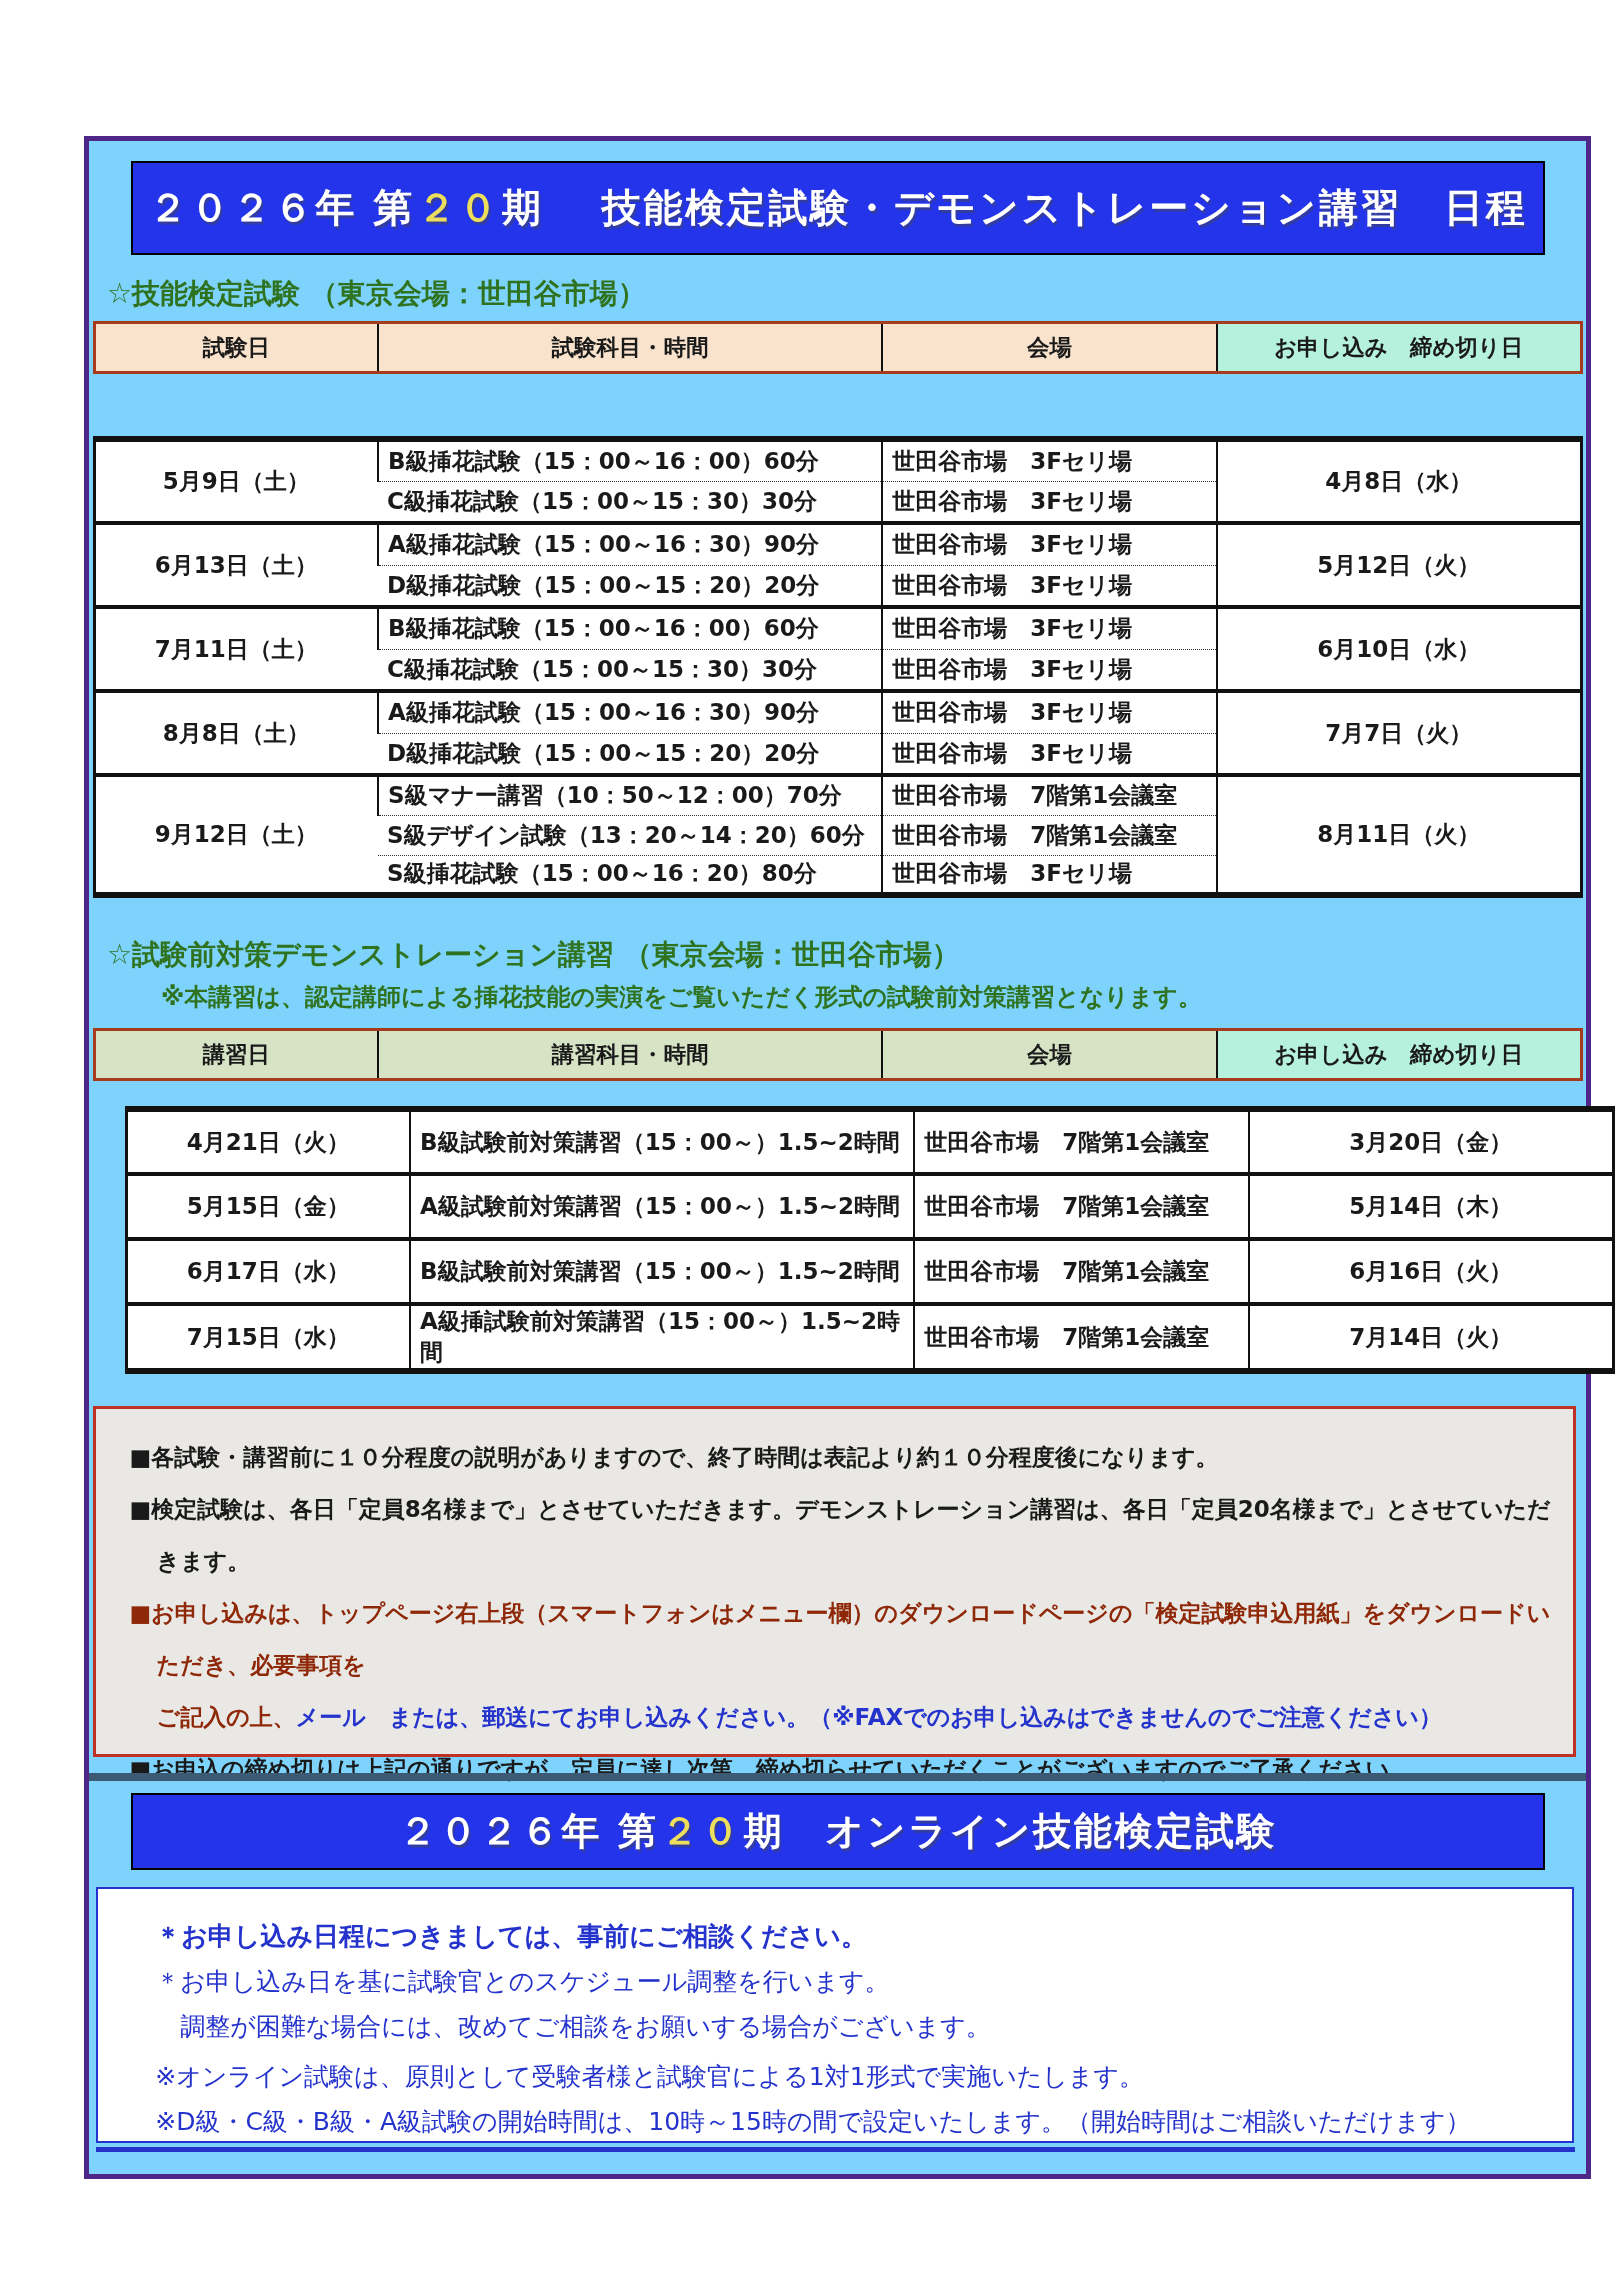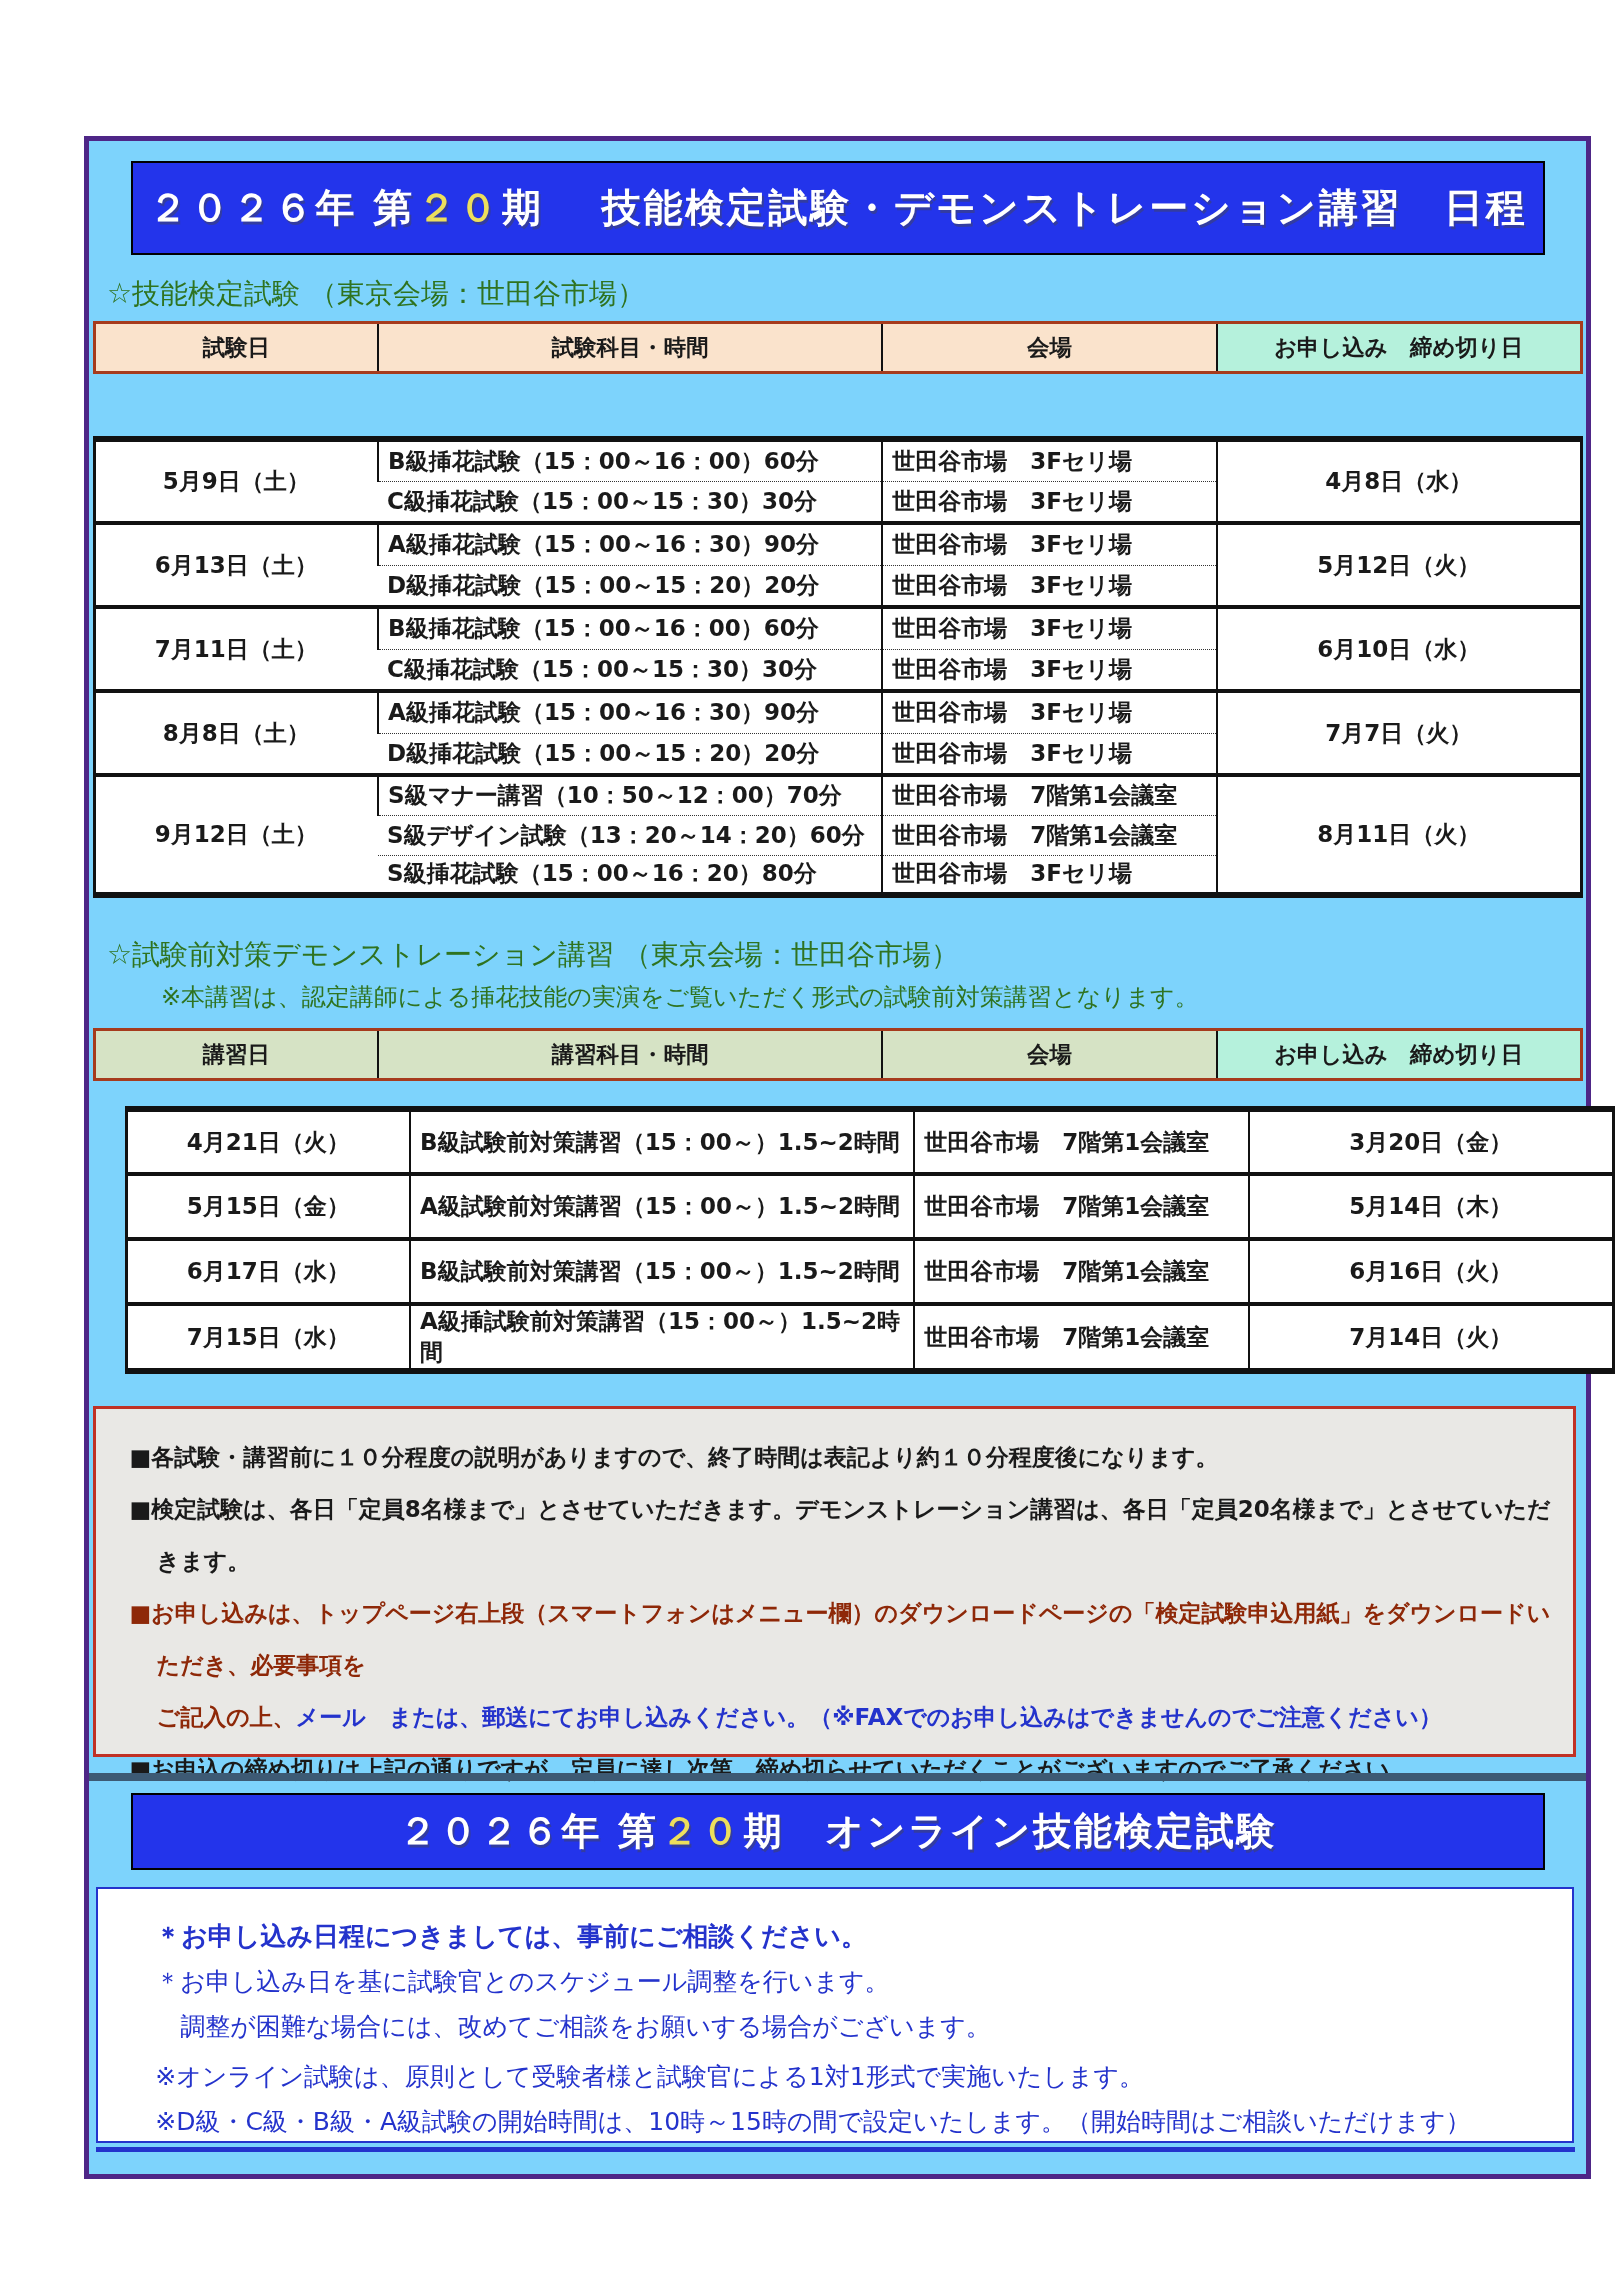--- a/index.html
+++ b/index.html
@@ -17,21 +17,21 @@
     position:absolute;left:42px;width:1410px;background:#2334eb;border:2.7px solid #000;
     display:flex;align-items:center;justify-content:center;
     color:#fff;font-weight:bold;letter-spacing:2.7px;
     text-shadow:1.8px 2.7px 0 rgba(70,70,70,.45);white-space:nowrap;
   }
   .banner-1{top:19.7px;height:90px;font-size:39px;}
   .banner-2{top:1652px;height:73px;font-size:38px;}
   .banner .hl{color:#eddf5c;padding:0 1.8px;}
   
   .h-green{
-    position:absolute;left:18px;color:#2f7320;font-weight:normal;font-size:28px;white-space:nowrap;
+    position:absolute;left:18px;color:#2f7320;font-weight:bold;font-size:28px;white-space:nowrap;
   }
   .h1{top:134px;}
   .h2{top:795px;}
   .h2note{top:840px;left:72px;font-size:24px;}
   
   .tblwrap{position:absolute;left:3.6px;width:1490px;}
   table{border-collapse:collapse;table-layout:fixed;width:100%;}
   col.c1{width:19.1%;} col.c2{width:33.9%;} col.c3{width:22.5%;} col.c4{width:24.5%;}
   .headtbl{border:3.6px solid #a63b1d;}
   .headtbl th{

